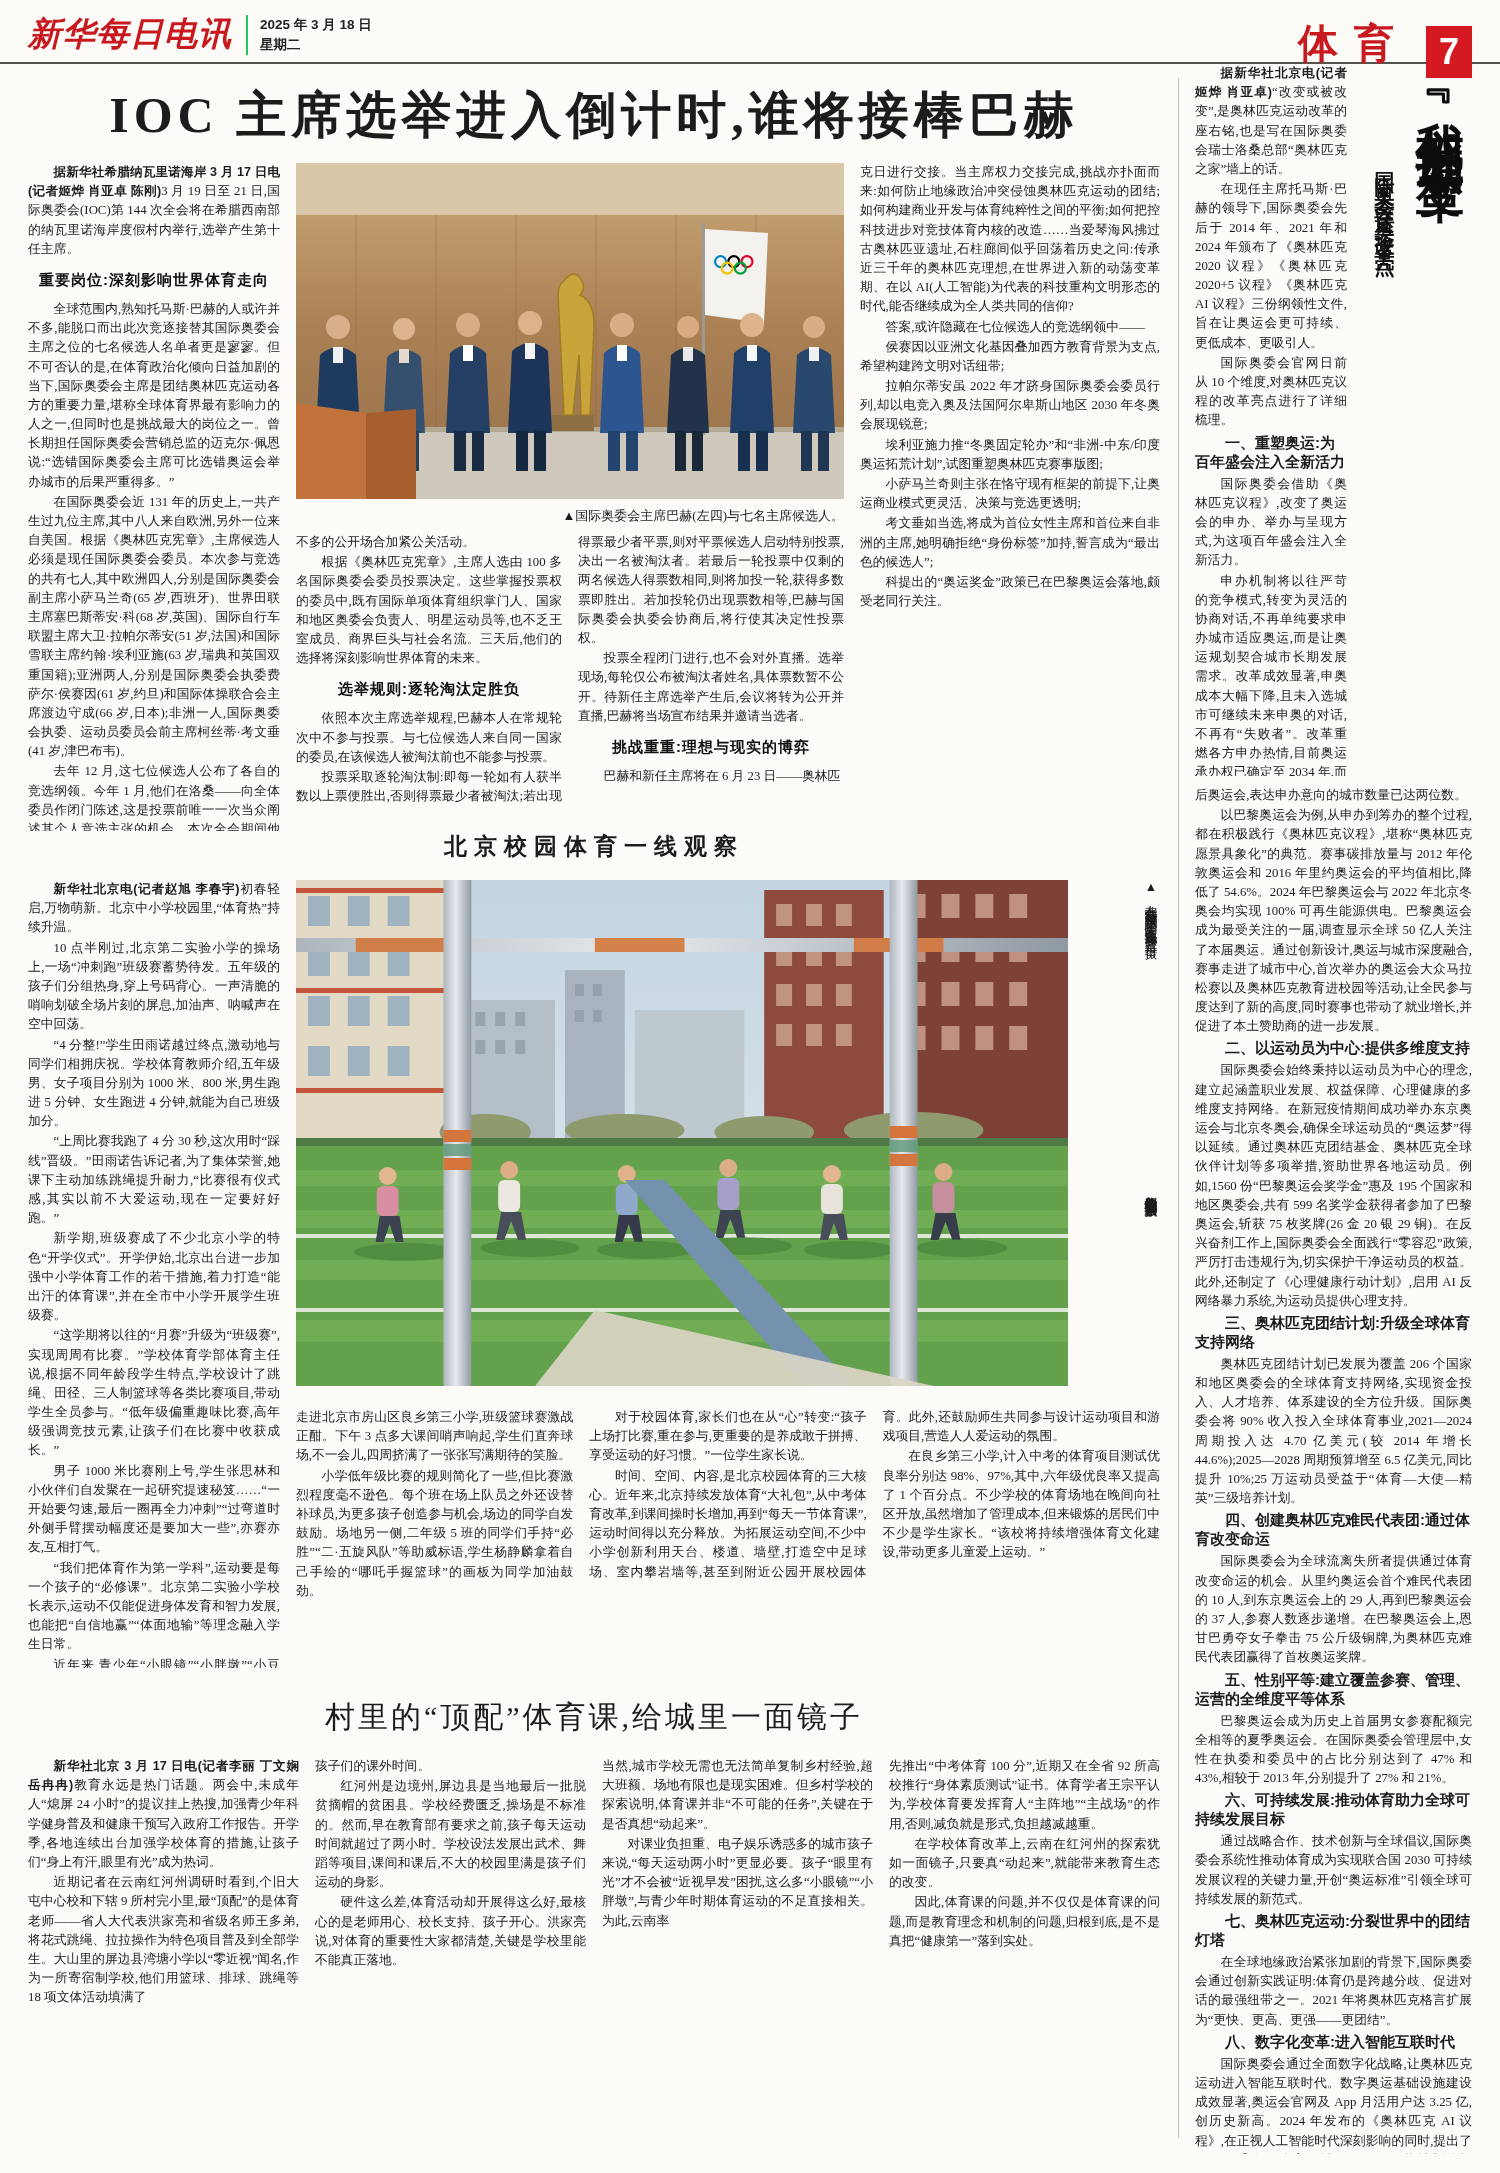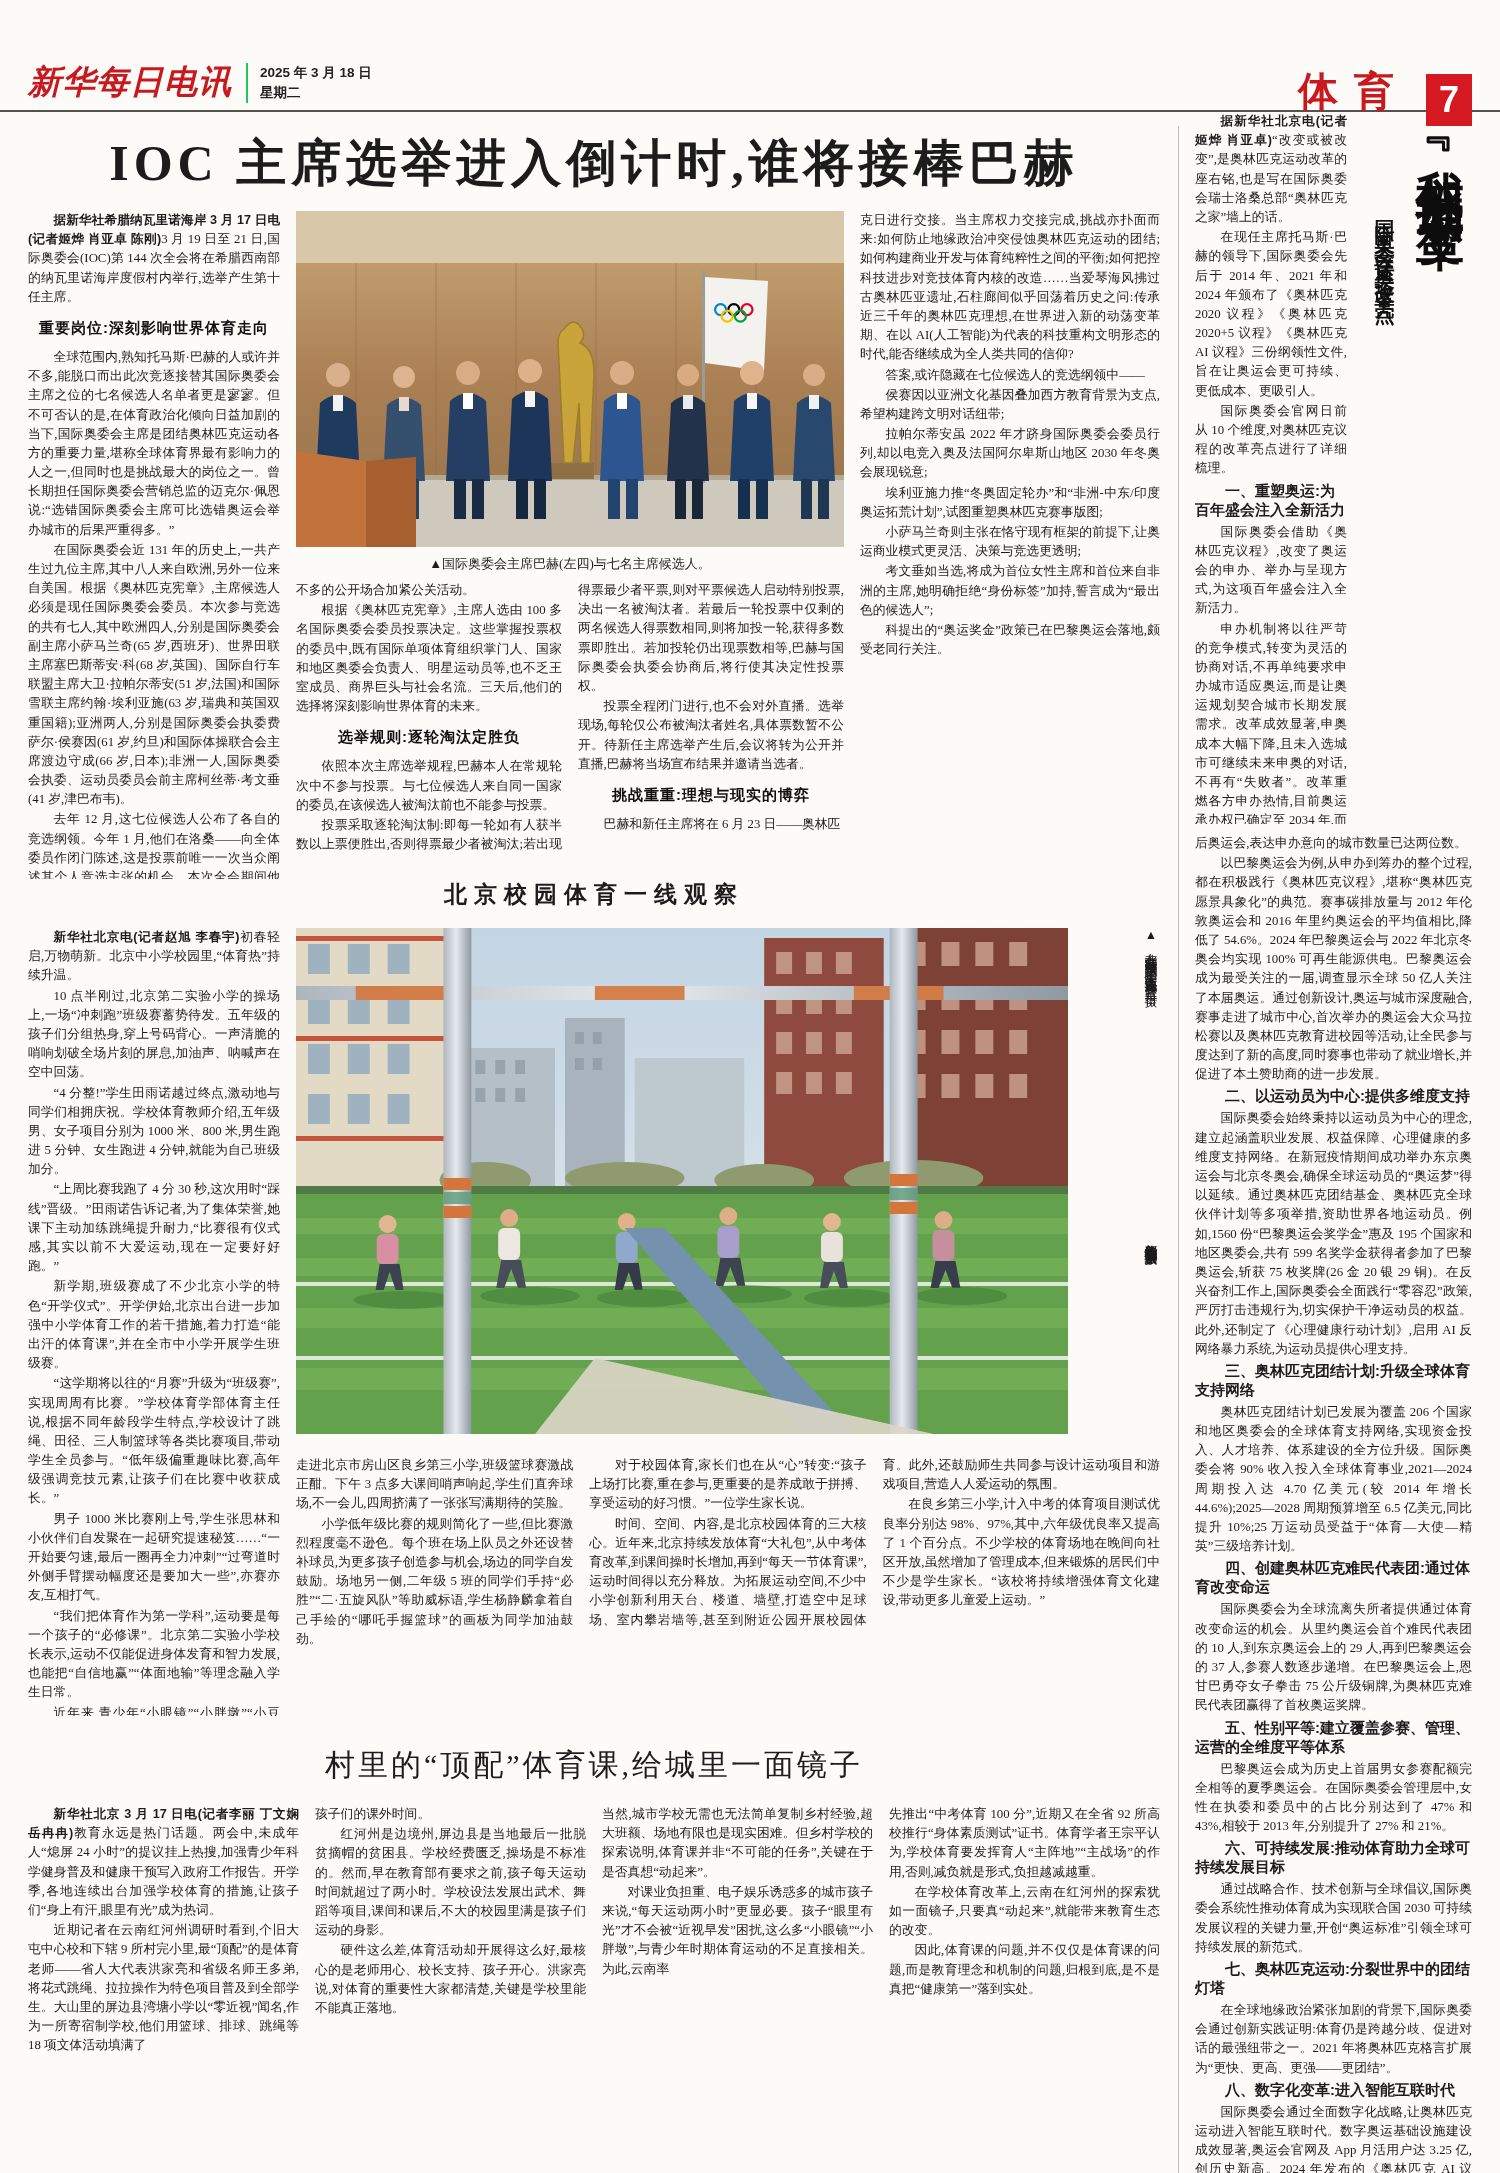--- a/index.html
+++ b/index.html
@@ -1,20 +1,20 @@
 <!DOCTYPE html>
 <html><head>
 <meta charset="utf-8">
 <style>
   html,body{margin:0;padding:0;background:#e8e6e1;}
   .page{width:1500px;height:2173px;background:#fcfbf8;overflow:hidden;
         font-family:"Liberation Serif","DejaVu Serif",serif;color:#1c1c1c;box-sizing:border-box;}
   
   .masthead{height:64px;display:flex;align-items:flex-end;justify-content:space-between;
-            padding:0 28px;border-bottom:2px solid #55534f;box-sizing:border-box;margin-top:48px;}
+            padding:0 28px;border-bottom:2px solid #55534f;box-sizing:border-box;}
   .m-left{display:flex;align-items:center;gap:14px;padding-bottom:7px;}
   .logo{color:#c8191f;font-weight:bold;font-style:italic;font-size:33px;letter-spacing:1px;line-height:1;}
   .m-date{border-left:2px solid #22c55e;padding-left:12px;font-family:"Liberation Sans",sans-serif;
           font-size:13.5px;font-weight:bold;line-height:1.5;color:#222;}
   .m-right{display:flex;align-items:flex-end;gap:16px;}
   .section{color:#c8191f;font-size:40px;font-weight:bold;letter-spacing:16px;line-height:1;margin-bottom:-2px;}
   .pagenum{background:#d41920;color:#fff;font-family:"Liberation Sans",sans-serif;font-weight:bold;
            font-size:36px;width:46px;height:52px;display:flex;align-items:center;justify-content:center;
            margin-bottom:-16px;}
   
@@ -27,21 +27,21 @@
   p.noind{text-indent:0;}
   b{font-family:"Liberation Sans",sans-serif;font-size:12.6px;}
   .colflow h3{font-family:"Liberation Sans","DejaVu Sans",sans-serif;font-size:15px;font-weight:bold;
       text-align:center;margin:12px 0 10px;letter-spacing:1px;color:#101010;}
   
   .a1-head{font-size:50px;font-weight:bold;text-align:center;letter-spacing:5px;padding:24px 0 20px;line-height:1.1;}
   .a1-body{display:flex;gap:16px;height:668px;overflow:hidden;}
   .a1-c1{width:252px;overflow:hidden;}
   .a1-mid{width:548px;display:flex;flex-direction:column;}
   .a1-photo{height:336px;}
-  .a1-cap{text-align:center;font-size:13px;padding:8px 0 8px;text-indent:0;}
+  .a1-cap{text-align:right;font-size:13px;padding:8px 0 8px;text-indent:0;}
   .a1-flow{column-count:2;column-gap:16px;flex:1;overflow:hidden;}
   .a1-c4{flex:1;overflow:hidden;}
   
   .a2-head{text-align:center;font-size:46px;font-weight:600;letter-spacing:5px;padding:26px 0 12px;line-height:1.1;}
   .a2-head .gap{display:inline-block;width:70px;}
   .a2-sub{text-align:center;font-size:23px;letter-spacing:7px;font-weight:600;padding-bottom:18px;
           font-family:"Liberation Sans","DejaVu Sans",sans-serif;}
   .a2-body{display:flex;gap:16px;height:788px;overflow:hidden;}
   .a2-c1{width:252px;overflow:hidden;}
   .a2-right{flex:1;display:flex;flex-direction:column;min-width:0;}

